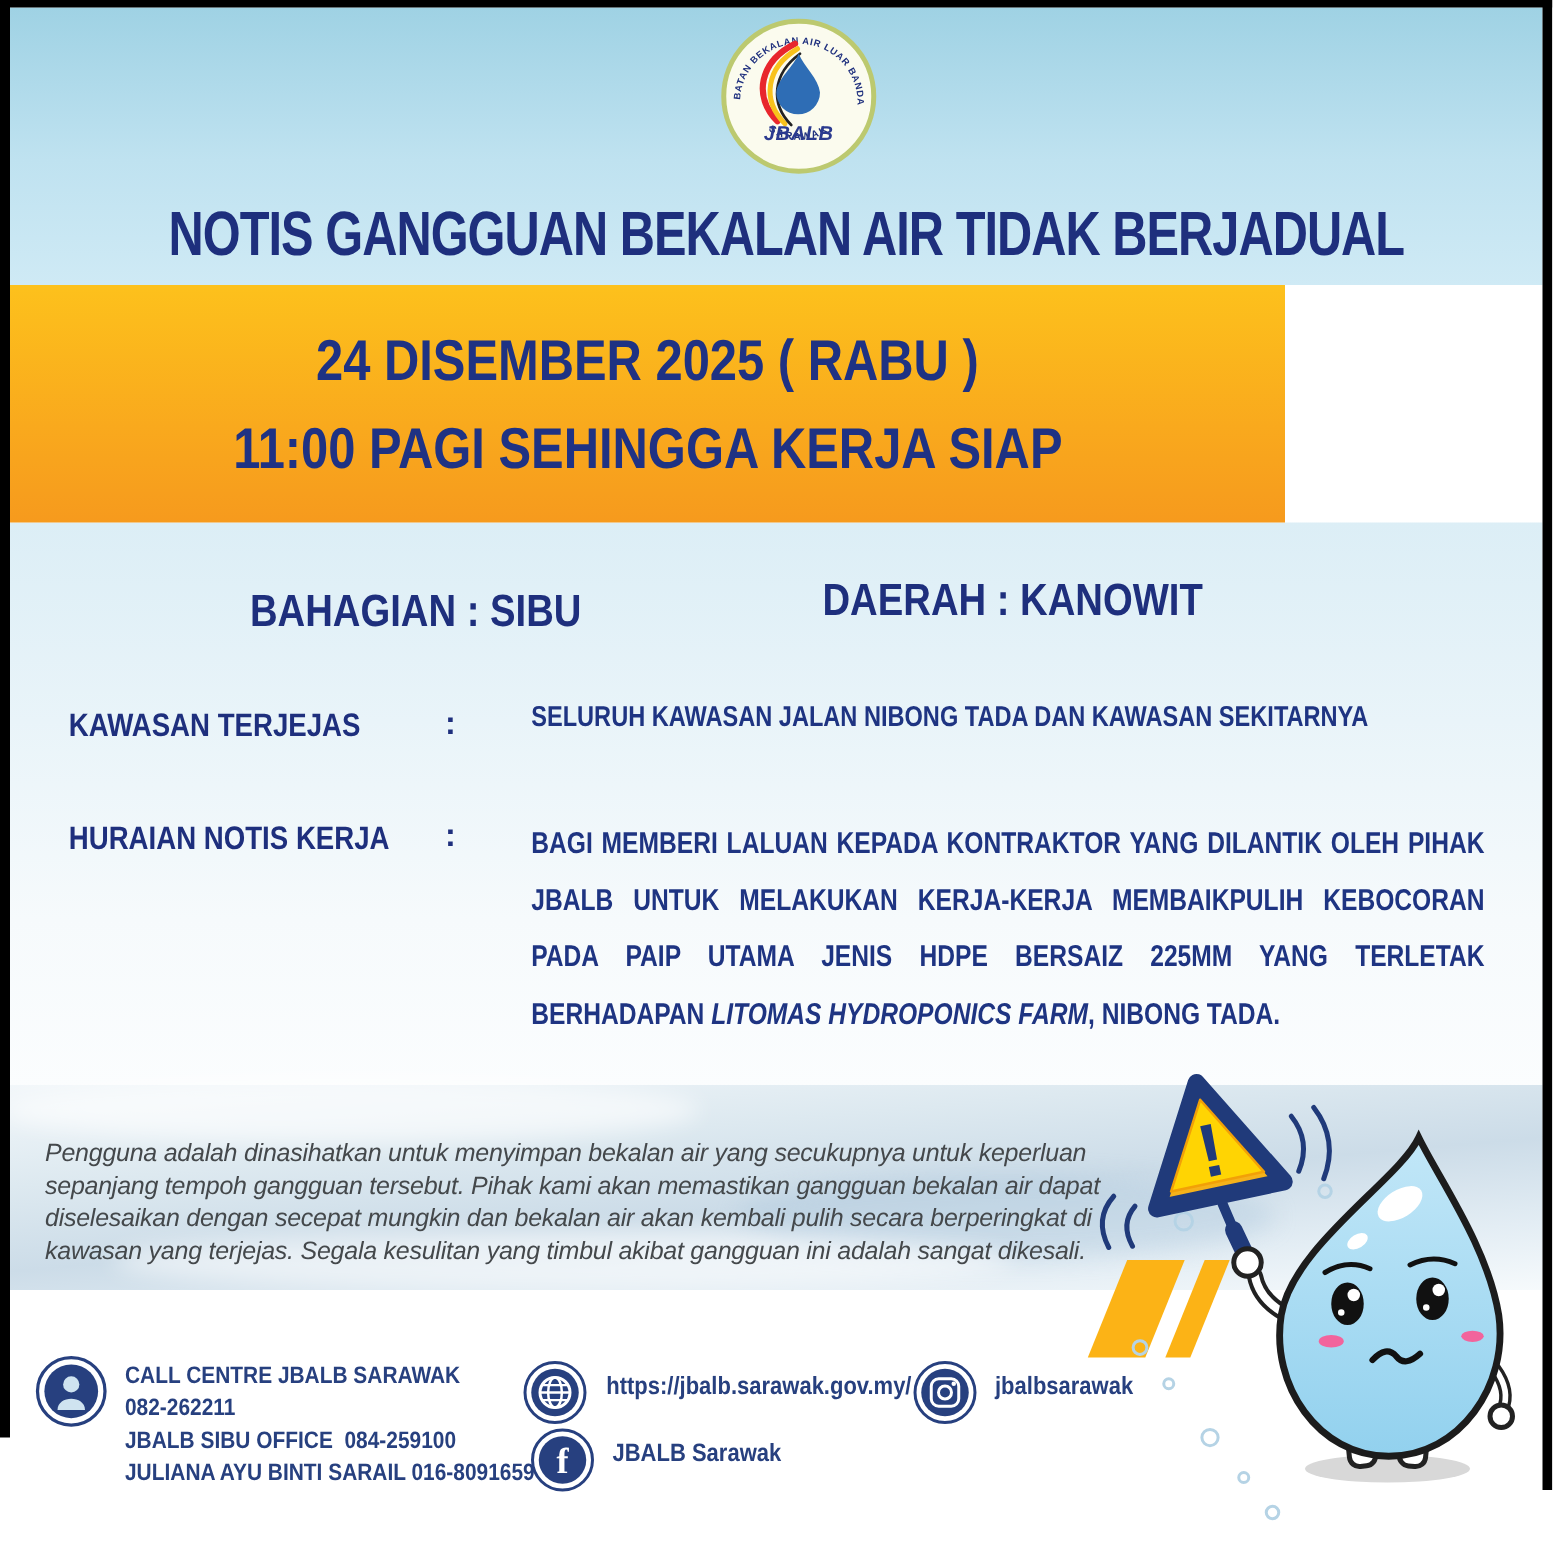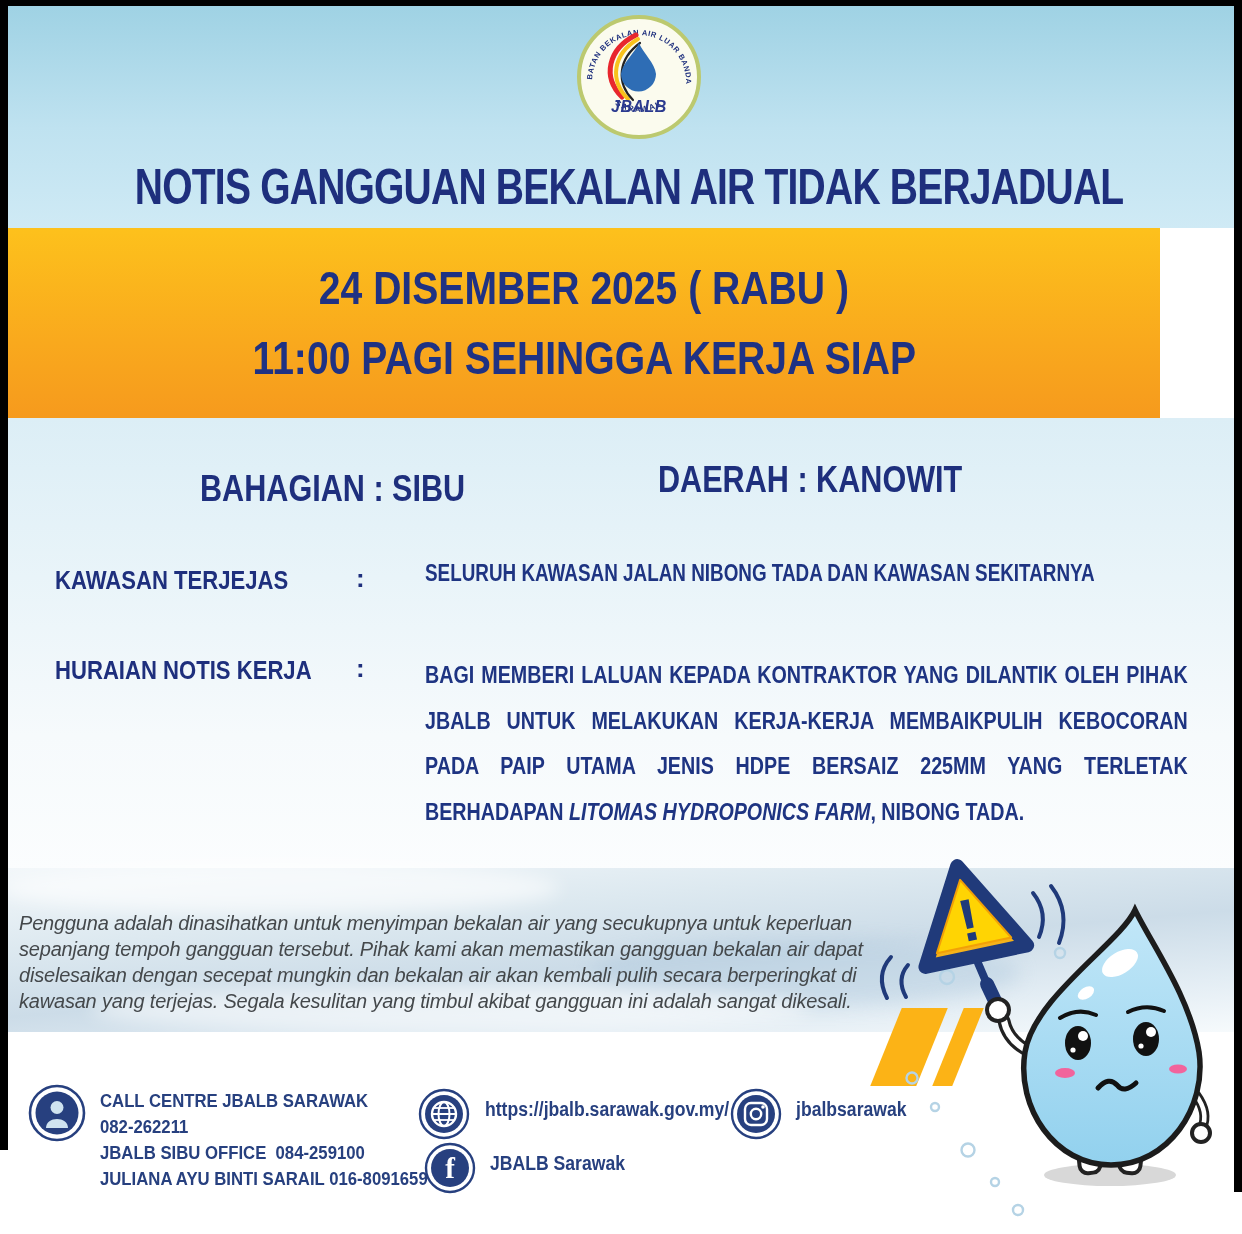--- a/index.html
+++ b/index.html
@@ -11,21 +11,21 @@
   .frame-right{position:absolute;left:1234px;top:0;width:8px;height:1192px;background:#000;z-index:30;}
 
   
   .sky{position:absolute;left:8px;top:6px;width:1226px;height:222px;
        background:linear-gradient(180deg,#9fd2e4 0%,#bfe2f0 55%,#cfeaf5 100%);}
   .title{position:absolute;left:0;top:158px;width:1226px;text-align:center;
          font-weight:bold;font-size:50px;letter-spacing:-1px;color:#1e2f7d;
          white-space:nowrap;transform:scaleX(.78);transform-origin:50% 0;}
 
   
-  .orange{position:absolute;left:8px;top:228px;width:1152px;height:190px;
+  .orange{position:absolute;left:8px;top:228px;width:1020px;height:190px;
           background:linear-gradient(180deg,#fdc11c 0%,#f9a91d 60%,#f69a1d 100%);
           display:flex;flex-direction:column;justify-content:center;align-items:center;gap:16px;}
   .orange .line{font-weight:bold;font-size:46px;color:#1f3283;white-space:nowrap;
                 transform:scaleX(.85);}
 
   
   .content-bg{position:absolute;left:8px;top:418px;width:1226px;height:454px;
               background:linear-gradient(180deg,#dceef6 0%,#e9f4f9 35%,#f6fafc 70%,#fbfdfe 100%);}
   .loc{position:absolute;font-weight:bold;font-size:36px;color:#1e2f7d;white-space:pre;
        transform:scaleX(.85);transform-origin:left top;}
@@ -43,21 +43,21 @@
                 transform:scaleX(.82);transform-origin:left top;}
   .huraian-text .it{font-style:italic;}
 
   
   .splash{position:absolute;left:8px;top:868px;width:1226px;height:164px;
           background:linear-gradient(175deg,#f2f7fa 0%,#dde9f0 30%,#ccdce8 55%,#e3edf4 80%,#f6fafc 100%);}
   .blob{position:absolute;border-radius:50%;filter:blur(9px);}
   .blob1{left:0;top:862px;width:560px;height:52px;background:rgba(255,255,255,.6);}
   .blob2{left:590px;top:940px;width:430px;height:66px;background:rgba(166,195,217,.35);}
   .blob3{left:90px;top:985px;width:720px;height:48px;background:rgba(255,255,255,.55);}
-  .disclaimer{position:absolute;left:19px;top:910px;width:920px;font-style:italic;font-size:20px;
+  .disclaimer{position:absolute;left:36px;top:910px;width:920px;font-style:italic;font-size:20px;
               line-height:26px;color:#44484b;letter-spacing:-0.2px;}
 
   .bottom-white{position:absolute;left:8px;top:1032px;width:1226px;height:202px;background:#ffffff;}
 
   
   .hubungi{position:absolute;left:8px;top:1020px;width:860px;height:54px;
            background:linear-gradient(180deg,#fdc125 0%,#f8ab12 100%);
            clip-path:polygon(0 0,100% 0,calc(100% - 26px) 100%,0 100%);
            display:flex;align-items:center;justify-content:center;z-index:5;}
   .hubungi .line{font-weight:bold;font-size:30px;color:#1f3283;transform:scaleX(.9);white-space:nowrap;}

